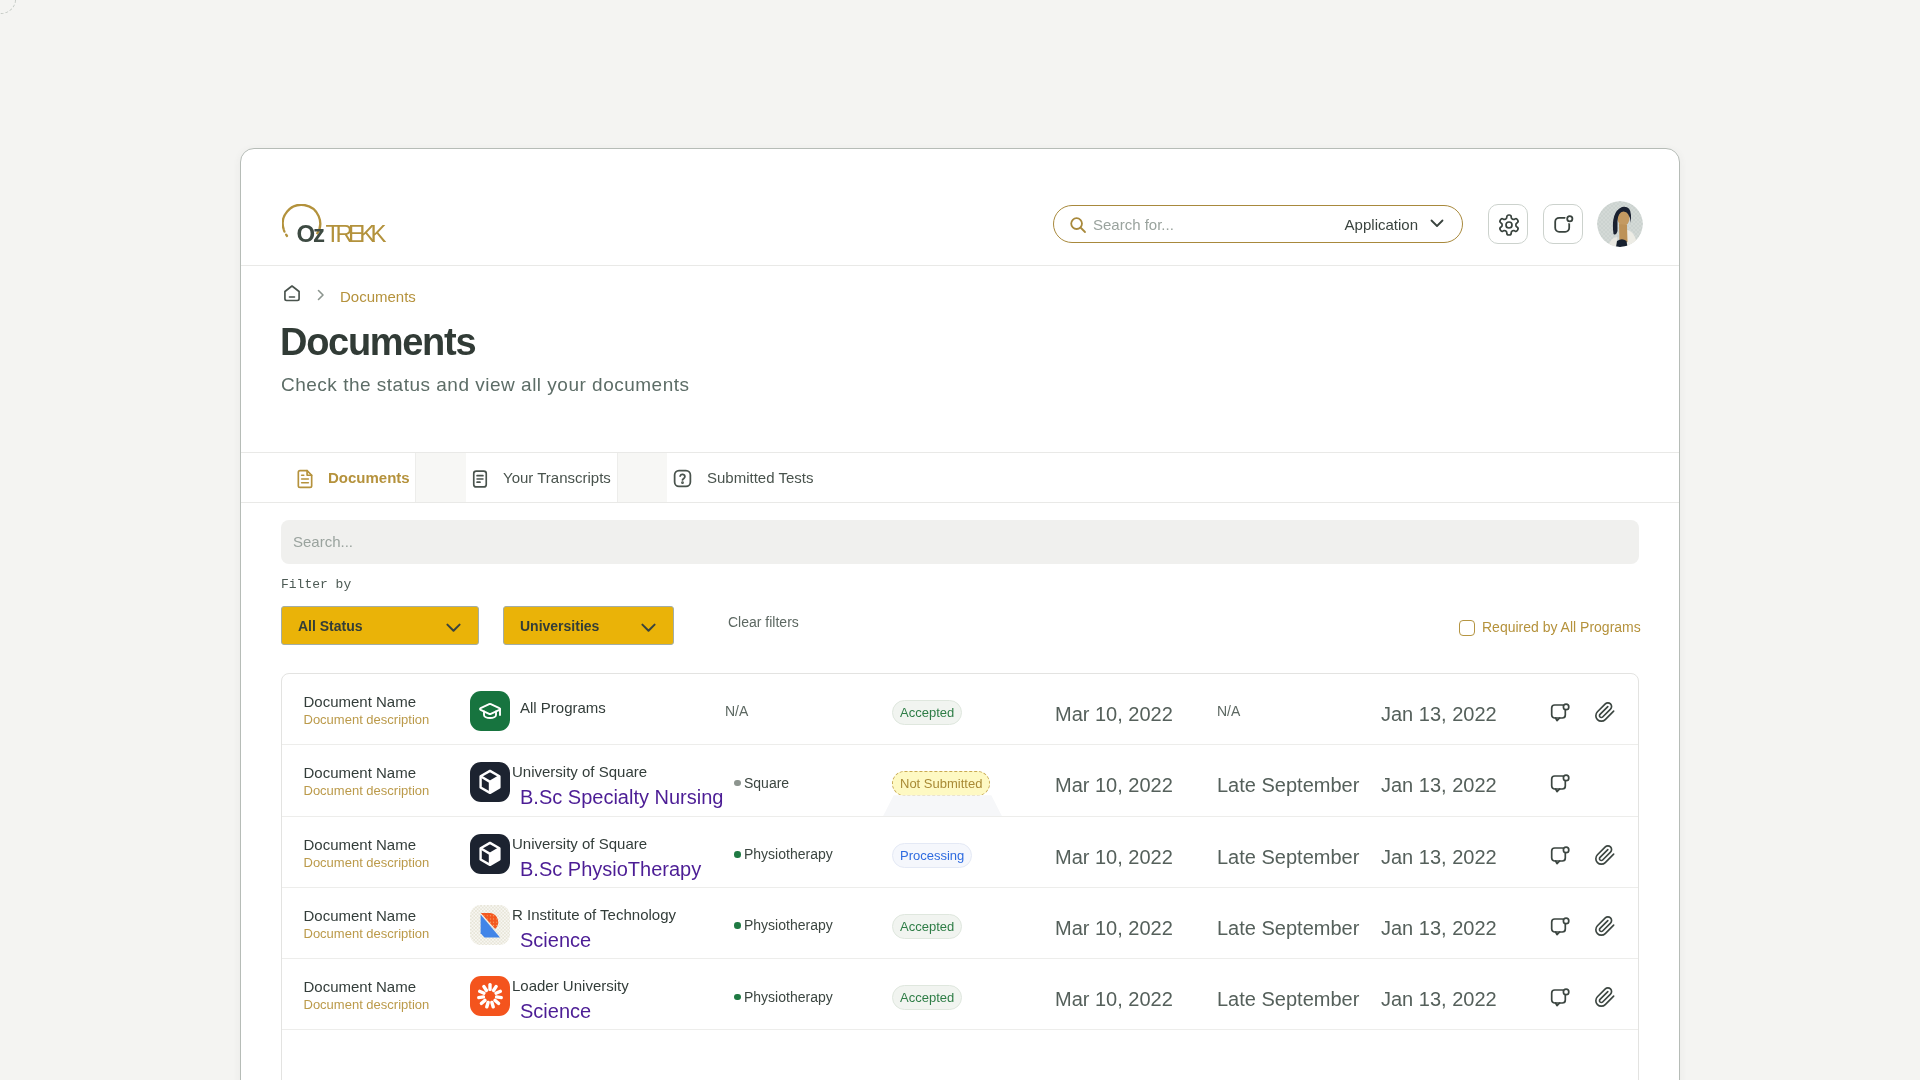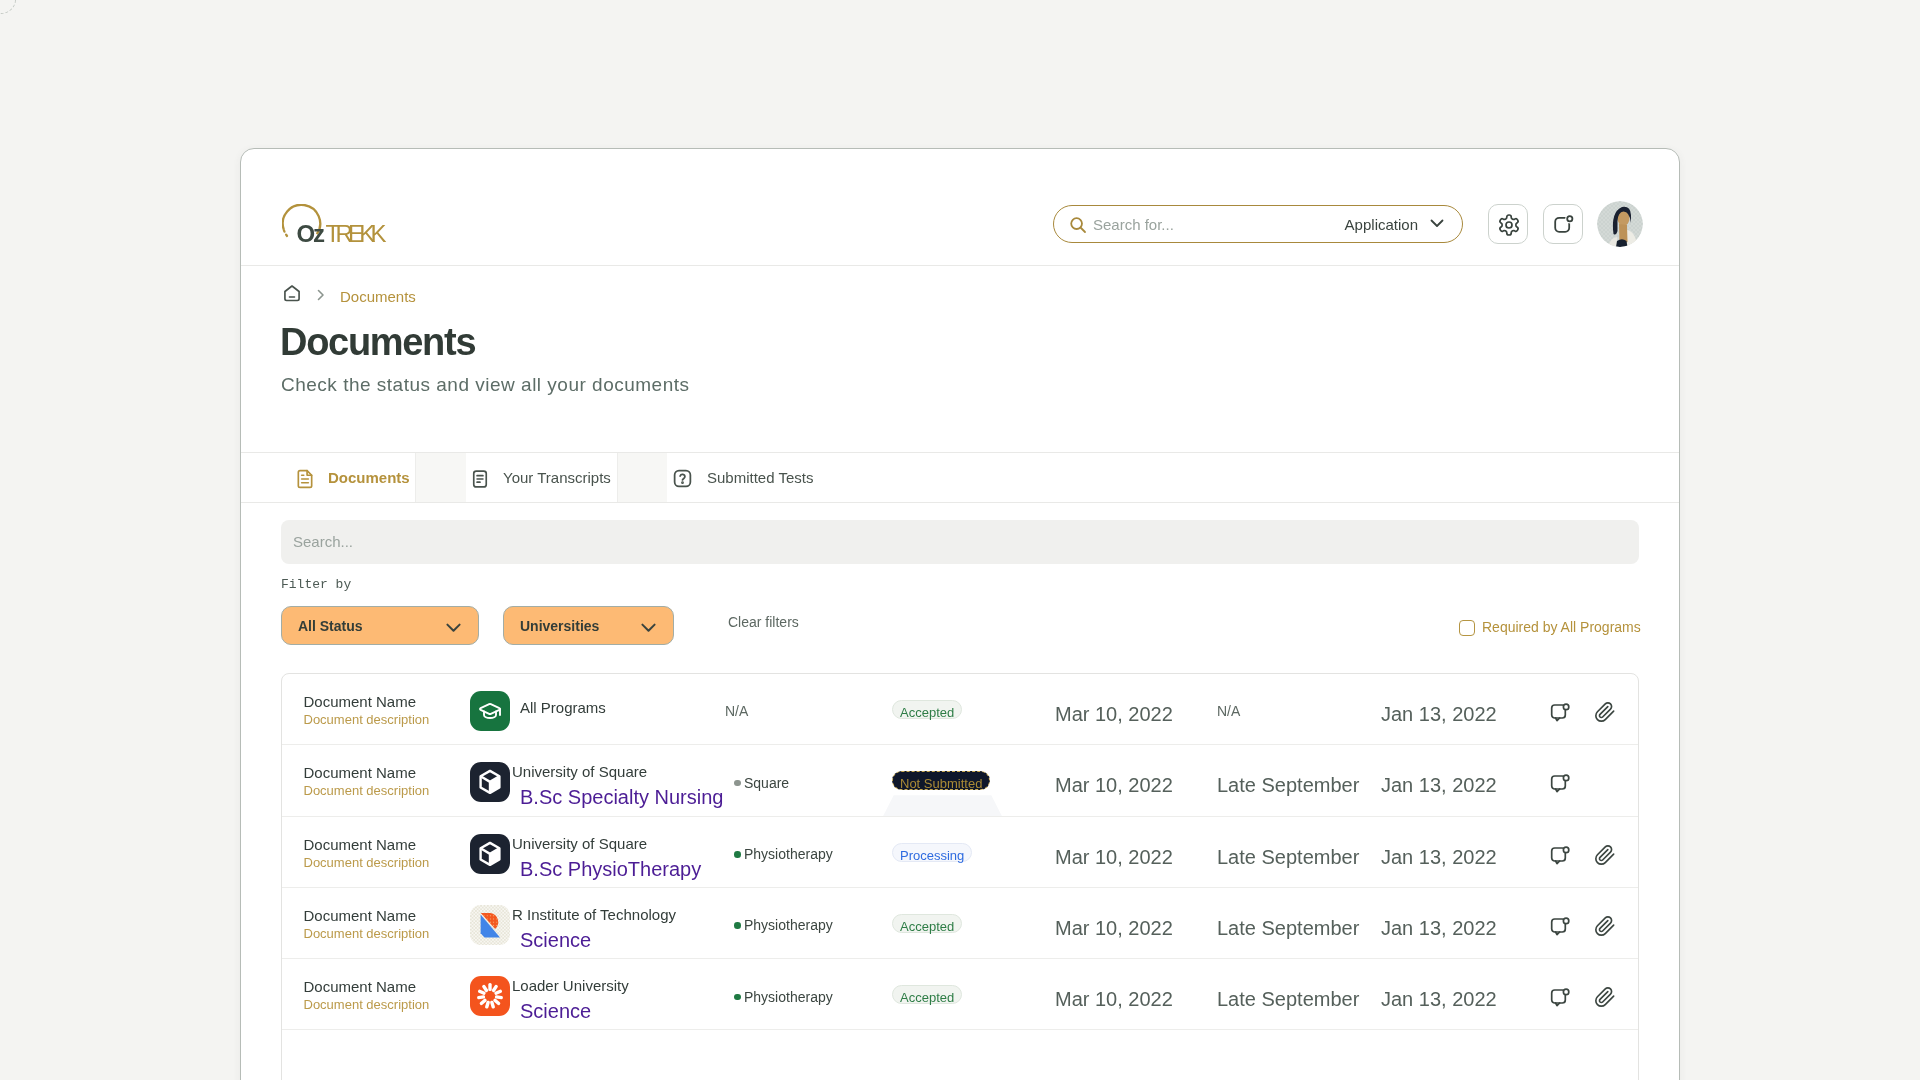--- a/index.html
+++ b/index.html
@@ -39,21 +39,21 @@
 .tab1 svg { left:54px; }
 .tab1 .t { left:87px; color:#b5923c; font-weight:bold; }
 .tab2 svg { left:229px; }
 .tab2 .t { left:262px; color:#49534d; }
 .tab3 svg { left:431px; }
 .tab3 .t { left:466px; color:#49534d; }
 
 .filtersearch { position:absolute; left:40px; top:371px; width:1358px; height:44px; background:#f0f0ee; border-radius:8px; }
 .filtersearch .ph { position:absolute; left:12px; top:13px; font-size:15px; color:#9aa39e; }
 .filterby { position:absolute; left:40px; top:428px; font-size:13px; color:#4c5a54;font-family:Liberation Mono, monospace; }
-.dd { position:absolute; top:457px; height:39px; background:#fdba74; border:1px solid #a2ada6; border-radius:10px; }
+.dd { position:absolute; top:457px; height:39px; background:#eab308; border:1px solid #a2ada6; border-radius:3px; }
 .dd .t { position:absolute; left:16px; top:11px; font-size:14px; font-weight:bold; color:#333d38; }
 .dd svg { position:absolute; right:16px; top:16px; }
 .dd1 { left:40px; width:198px; }
 .dd2 { left:262px; width:171px; }
 .clearf { position:absolute; left:487px; top:465px; font-size:14px; color:#5d6862; }
 .chk { position:absolute; left:1218px; top:471px; width:16px; height:16px; border:1.5px solid #b59542; border-radius:4px; background:#fff; }
 .chklbl { position:absolute; left:1241px; top:470px; font-size:14px; color:#b5923c; }
 
 .tbl { position:absolute; left:40px; top:524px; width:1358px; height:450px; border:1px solid #e3e3e1; border-radius:8px; overflow:hidden; background:#fff; }
 .thead { position:relative; height:37.5px; border-bottom:1px solid #e3e3e1; }
@@ -63,23 +63,23 @@
 .dn { position:absolute; left:21.5px; top:19px; font-size:15px; color:#333d3a; }
 .dd2l { position:absolute; left:21.5px; top:38px; font-size:13px; color:#bb9a4a; }
 .picon { position:absolute; left:188px; top:17px; width:40px; height:40px; border-radius:11px; }
 .picon svg { position:absolute; left:0; top:0; }
 .pn1 { position:absolute; left:230px; top:18px; font-size:15px; color:#333d3a; }
 .pn2 { position:absolute; left:238px; top:41px; font-size:20px; color:#4c1d95; }
 .pn0 { position:absolute; left:238px; top:25px; font-size:15px; color:#333d3a; }
 .na { position:absolute; top:29px; font-size:14px; color:#5d6862; }
 .dot { position:absolute; left:452px; top:34.5px; width:6.5px; height:6.5px; border-radius:50%; }
 .areat { position:absolute; left:462px; top:29.5px; font-size:14px; color:#3c4641; }
-.chip { position:absolute; left:610px; top:26px; height:19px; border-radius:13px; font-size:13px; line-height:23px; padding:0 7px; }
+.chip { position:absolute; left:610px; top:26px; height:25px; border-radius:13px; font-size:13px; line-height:23px; padding:0 7px; }
 .chip-acc { color:#2e7d46; background:#f1f4f0; border:1px solid #dfe7de; }
-.chip-ns { color:#a98a35; background:#0f172a; border:1px dashed #c8a952; }
+.chip-ns { color:#a98a35; background:#fef9c3; border:1px dashed #c8a952; }
 .chip-pr { color:#2e6be0; background:#f5f7fc; border:1px solid #e4e9f5; }
 .dt { position:absolute; top:29px; font-size:20px; color:#55605b; }
 .act { position:absolute; top:27px; width:24px; height:24px; }
 .act1 { left:1266px; } .act2 { left:1312px; }
 .trap { position:absolute; left:601px; top:50px; width:119px; height:21px; background:#f6f7f9;
   clip-path:polygon(9% 0, 91% 0, 100% 100%, 0 100%); }
 .corner { position:absolute; left:-14px; top:-16px; width:30px; height:30px; border:1.5px dashed #c2c8c3; border-radius:50%; }
 </style>
 </head>
 <body>

